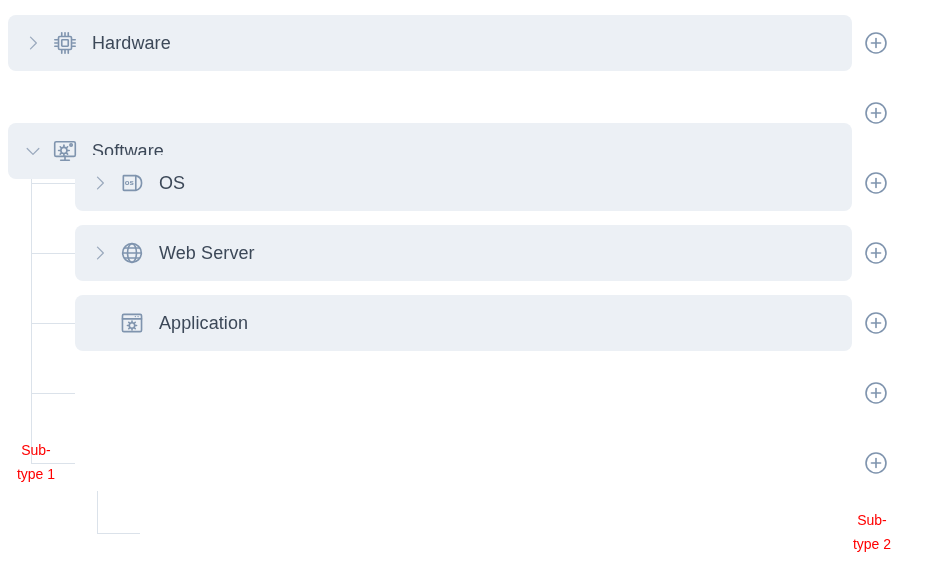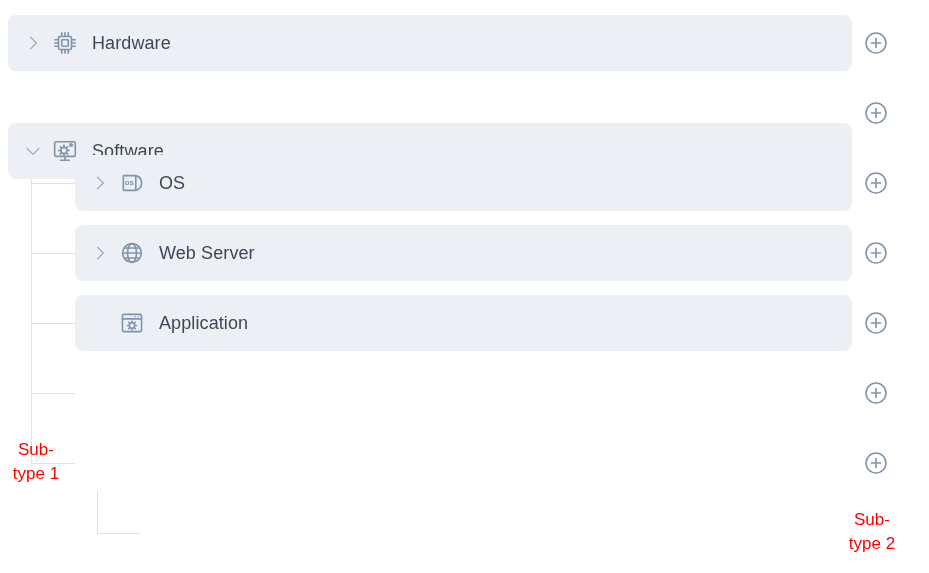--- a/index.html
+++ b/index.html
@@ -95,21 +95,21 @@
     position: absolute;
     background: #dbe2ea;
   }
   .conn-v { width: 1px; }
   .conn-h { height: 1px; }
 
   
   .annotation {
     position: absolute;
     color: #ff0000;
-    font-size: 17px;
+    font-size: 14px;
     line-height: 24px;
     text-align: center;
     white-space: pre-line;
     font-family: "Liberation Sans", sans-serif;
     user-select: none;
   }
 </style>
 </head>
 <body>
 

